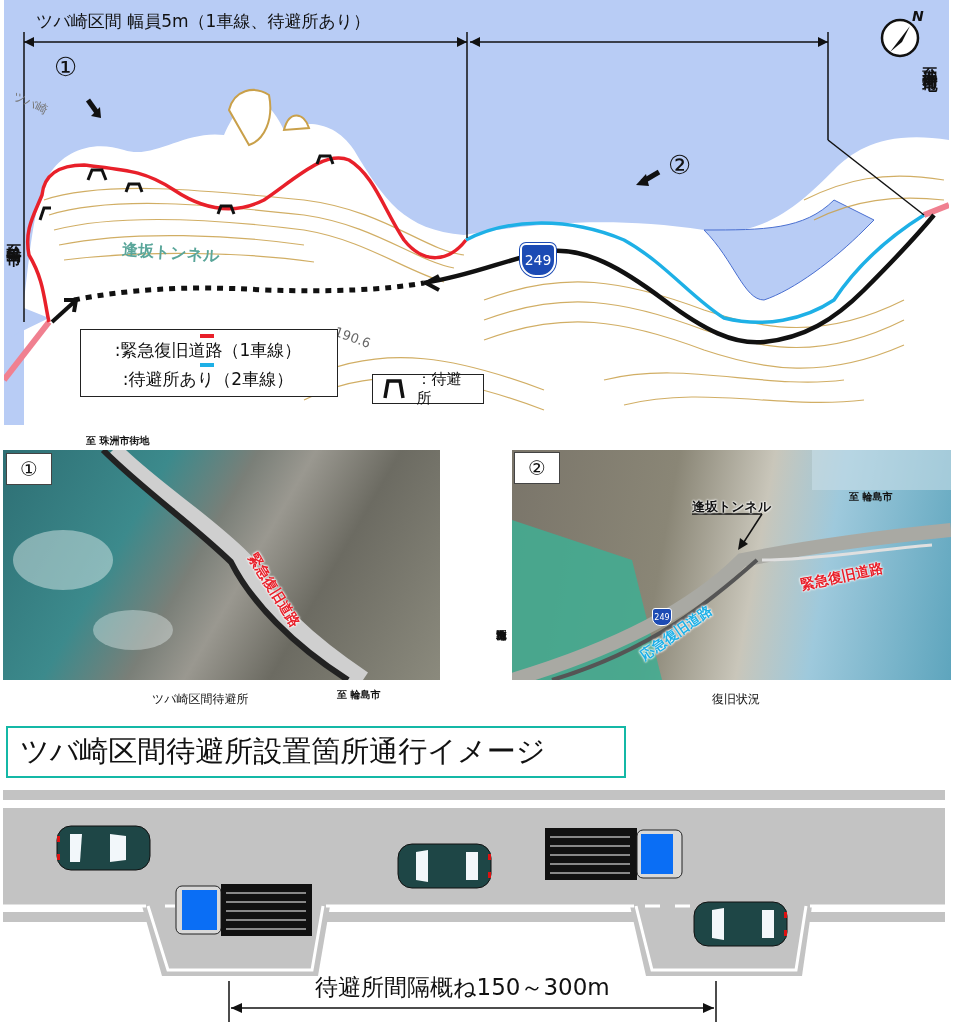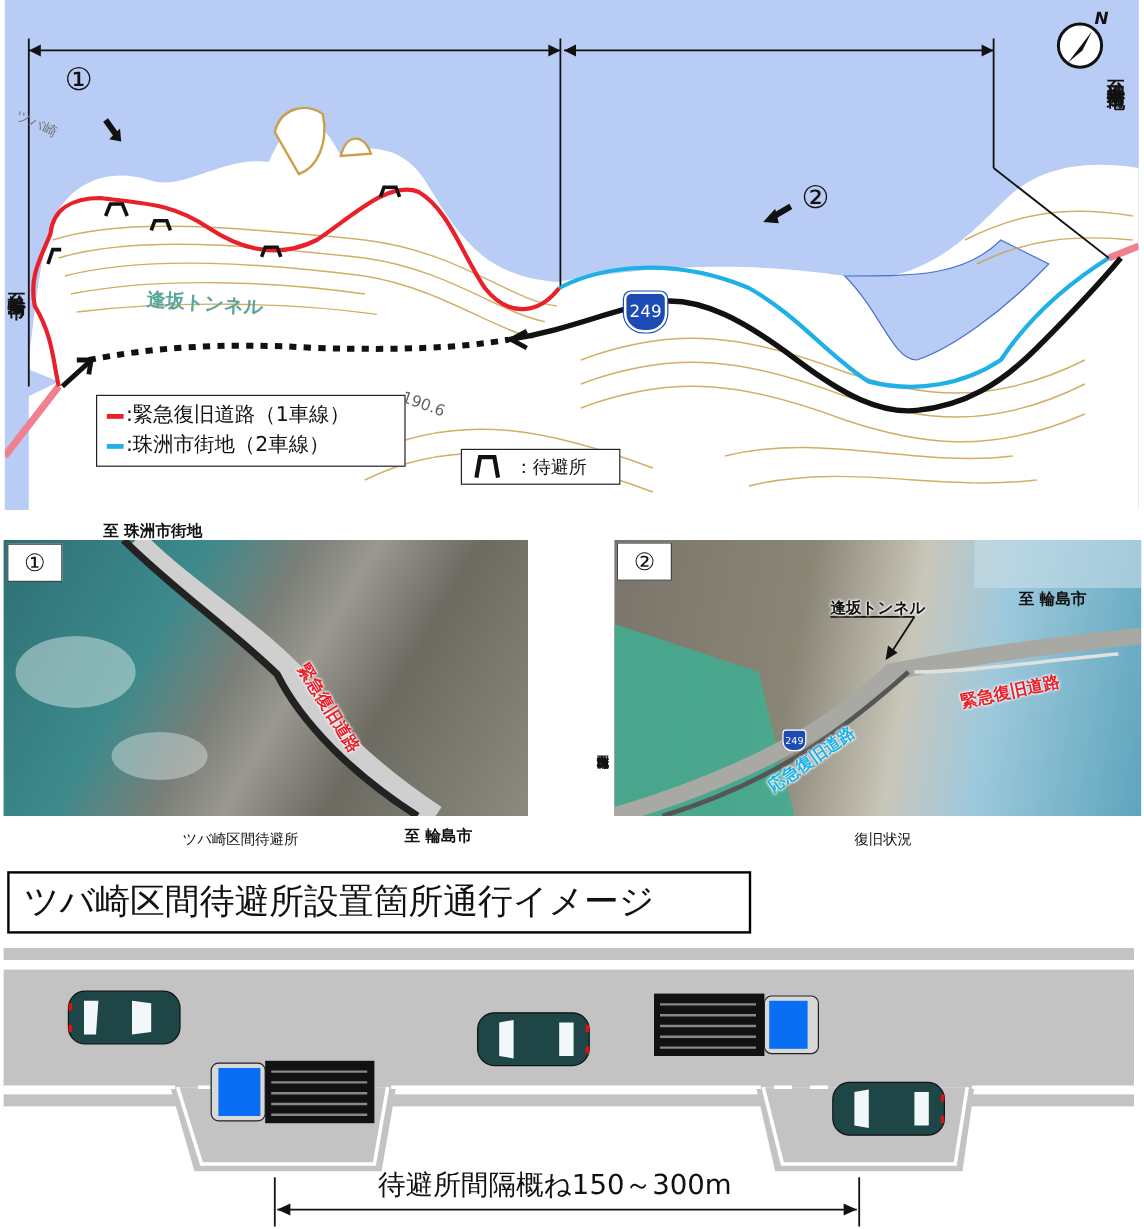--- a/index.html
+++ b/index.html
@@ -4,31 +4,31 @@
 <style>
   html,body{margin:0;padding:0;background:#fff;}
   body{width:953px;height:1024px;position:relative;overflow:hidden;font-family:"DejaVu Sans","Liberation Sans",sans-serif;color:#111;}
   .abs{position:absolute;}
   
   #map{left:4px;top:0;width:945px;height:425px;background:#b8ccf5;overflow:hidden;}
   .section-label{font-size:17px;color:#111;white-space:nowrap;}
   .vtext{writing-mode:vertical-rl;text-orientation:upright;font-size:15px;font-weight:bold;letter-spacing:2px;color:#111;}
   .circled{font-size:26px;color:#111;}
   .legend{background:#fff;border:1.5px solid #222;font-size:17px;padding:4px 10px 4px 8px;line-height:25px;}
-  .legend .row{display:flex;align-items:center;}
+  .legend .row{display:flex;align-items:center;flex-direction:column;}
   .legend .swatch{display:inline-block;width:14px;height:4px;margin-right:2px;}
   .waitbox{background:#fff;border:1.5px solid #222;font-size:15px;display:flex;align-items:center;padding:4px 8px;}
   
   .photo{overflow:hidden;}
   .photo-num{background:#fff;border:1px solid #444;font-size:20px;display:flex;align-items:center;justify-content:center;}
   .caption{font-size:12px;color:#111;white-space:nowrap;}
-  .small{font-size:13px;font-weight:bold;color:#111;white-space:nowrap;text-align:right;}
+  .small{font-size:10px;font-weight:bold;color:#111;white-space:nowrap;text-align:right;}
   .photo-label{font-weight:bold;white-space:nowrap;text-shadow:0 0 2px #fff,0 0 2px #fff,0 0 3px #fff;}
   
-  #title-box{left:6px;top:726px;width:620px;height:52px;border:2px solid #000000;background:#fff;font-size:29px;display:flex;align-items:center;padding-left:12px;box-sizing:border-box;}
+  #title-box{left:6px;top:726px;width:620px;height:52px;border:2px solid #14b8a6;background:#fff;font-size:29px;display:flex;align-items:center;padding-left:12px;box-sizing:border-box;}
   #spacing-label{font-size:23px;white-space:nowrap;}
 </style>
 </head>
 <body>
 
 <div id="map" class="abs">
   <svg class="abs" style="left:0;top:0" width="945" height="425">
 
     <path d="M20,425 L20,300 C25,260 30,200 45,175 C60,150 90,140 120,150 C150,160 180,130 220,135 C240,90 260,90 280,130 C300,120 330,120 350,150 C380,200 400,230 460,235 C520,225 600,215 700,230 C760,240 800,200 830,170 C850,150 880,130 945,140 L945,425 Z" fill="#ffffff"></path>
 
@@ -94,41 +94,42 @@
 
     <path d="M84,100 L94,114" stroke="#111" stroke-width="5"></path>
     <path d="M87,116 L97,118 L96,107 Z" fill="#111"></path>
     <path d="M655,172 L638,182" stroke="#111" stroke-width="5"></path>
     <path d="M632,185 L642,174 L645,186 Z" fill="#111"></path>
 
     <circle cx="896" cy="38" r="18" fill="#fff" stroke="#111" stroke-width="2.5"></circle>
     <path d="M906,26 L886,52 L898,42 Z" fill="#111"></path>
   </svg>
 
+  <div class="abs section-label" style="left:32px;top:10px">ツバ崎区間 幅員5m（1車線、待避所あり）</div>
   <div class="abs circled" style="left:50px;top:52px">①</div>
   <div class="abs circled" style="left:664px;top:150px">②</div>
   <div class="abs" style="left:908px;top:8px;font-size:14px;font-style:italic;font-weight:bold">N</div>
   <div class="abs vtext" style="left:0px;top:232px;font-size:15px">至輪島市</div>
   <div class="abs vtext" style="left:916px;top:55px;font-size:15px">至珠洲市街地</div>
   <div class="abs" style="left:8px;top:95px;font-size:12px;color:#777;transform:rotate(25deg)">ツバ崎</div>
   <div class="abs" style="left:118px;top:243px;font-size:16px;color:#5aa69a;font-weight:bold;transform:rotate(4deg)">逢坂トンネル</div>
   <div class="abs" style="left:330px;top:330px;font-size:13px;color:#666;transform:rotate(20deg)">190.6</div>
   <div class="abs" style="left:516px;top:243px;width:32px;height:30px;background:#1c4bb4;border:2px solid #fff;border-radius:6px 6px 16px 16px;color:#fff;font-size:14px;display:flex;align-items:center;justify-content:center;box-shadow:0 0 0 1px #1c4bb4">249</div>
 
   <div class="abs legend" style="left:76px;top:329px;width:238px">
     <div class="row">
       <span class="swatch" style="background:#e8202a"></span>
       <span>:緊急復旧道路（1車線）</span>
     </div>
     <div class="row">
       <span class="swatch" style="background:#1eb0e6"></span>
-      <span>:珠洲市街地（2車線）</span>
+      <span>:待避所あり（2車線）</span>
     </div>
   </div>
-  <div class="abs waitbox" style="left:380px;top:374px;width:133px;height:30px;box-sizing:border-box">
+  <div class="abs waitbox" style="left:368px;top:374px;width:112px;height:30px;box-sizing:border-box">
     <svg width="26" height="22">
         <path d="M4,20 L7,3 L19,3 L22,20" fill="none" stroke="#111" stroke-width="3.5"></path>
       </svg>
     <span style="margin-left:10px">：待避所</span>
   </div>
 </div>
 
 <div class="abs small" style="left:86px;top:434px">至 珠洲市街地</div>
 <div class="abs photo" style="left:3px;top:450px;width:437px;height:230px;background:linear-gradient(120deg,#2e6f74 0%,#3c8a8c 30%,#7a7f78 45%,#9a9890 55%,#6c6b62 70%,#8b8a7d 100%)">
   <svg class="abs" style="left:0;top:0" width="437" height="230">

